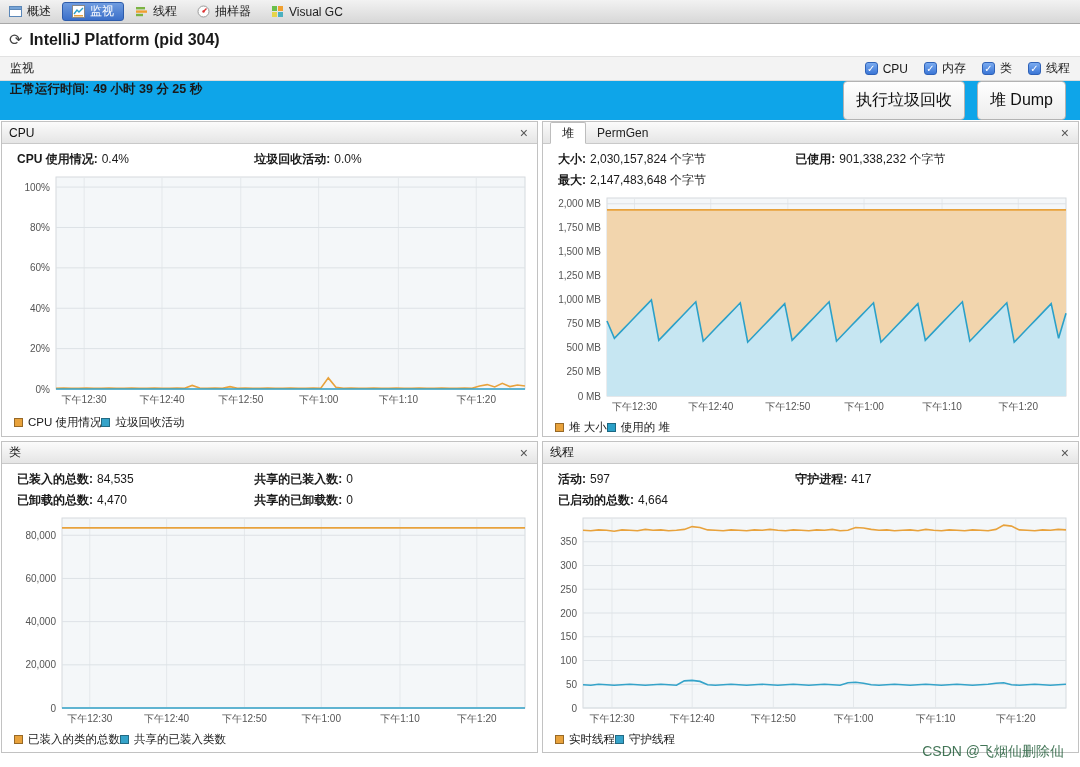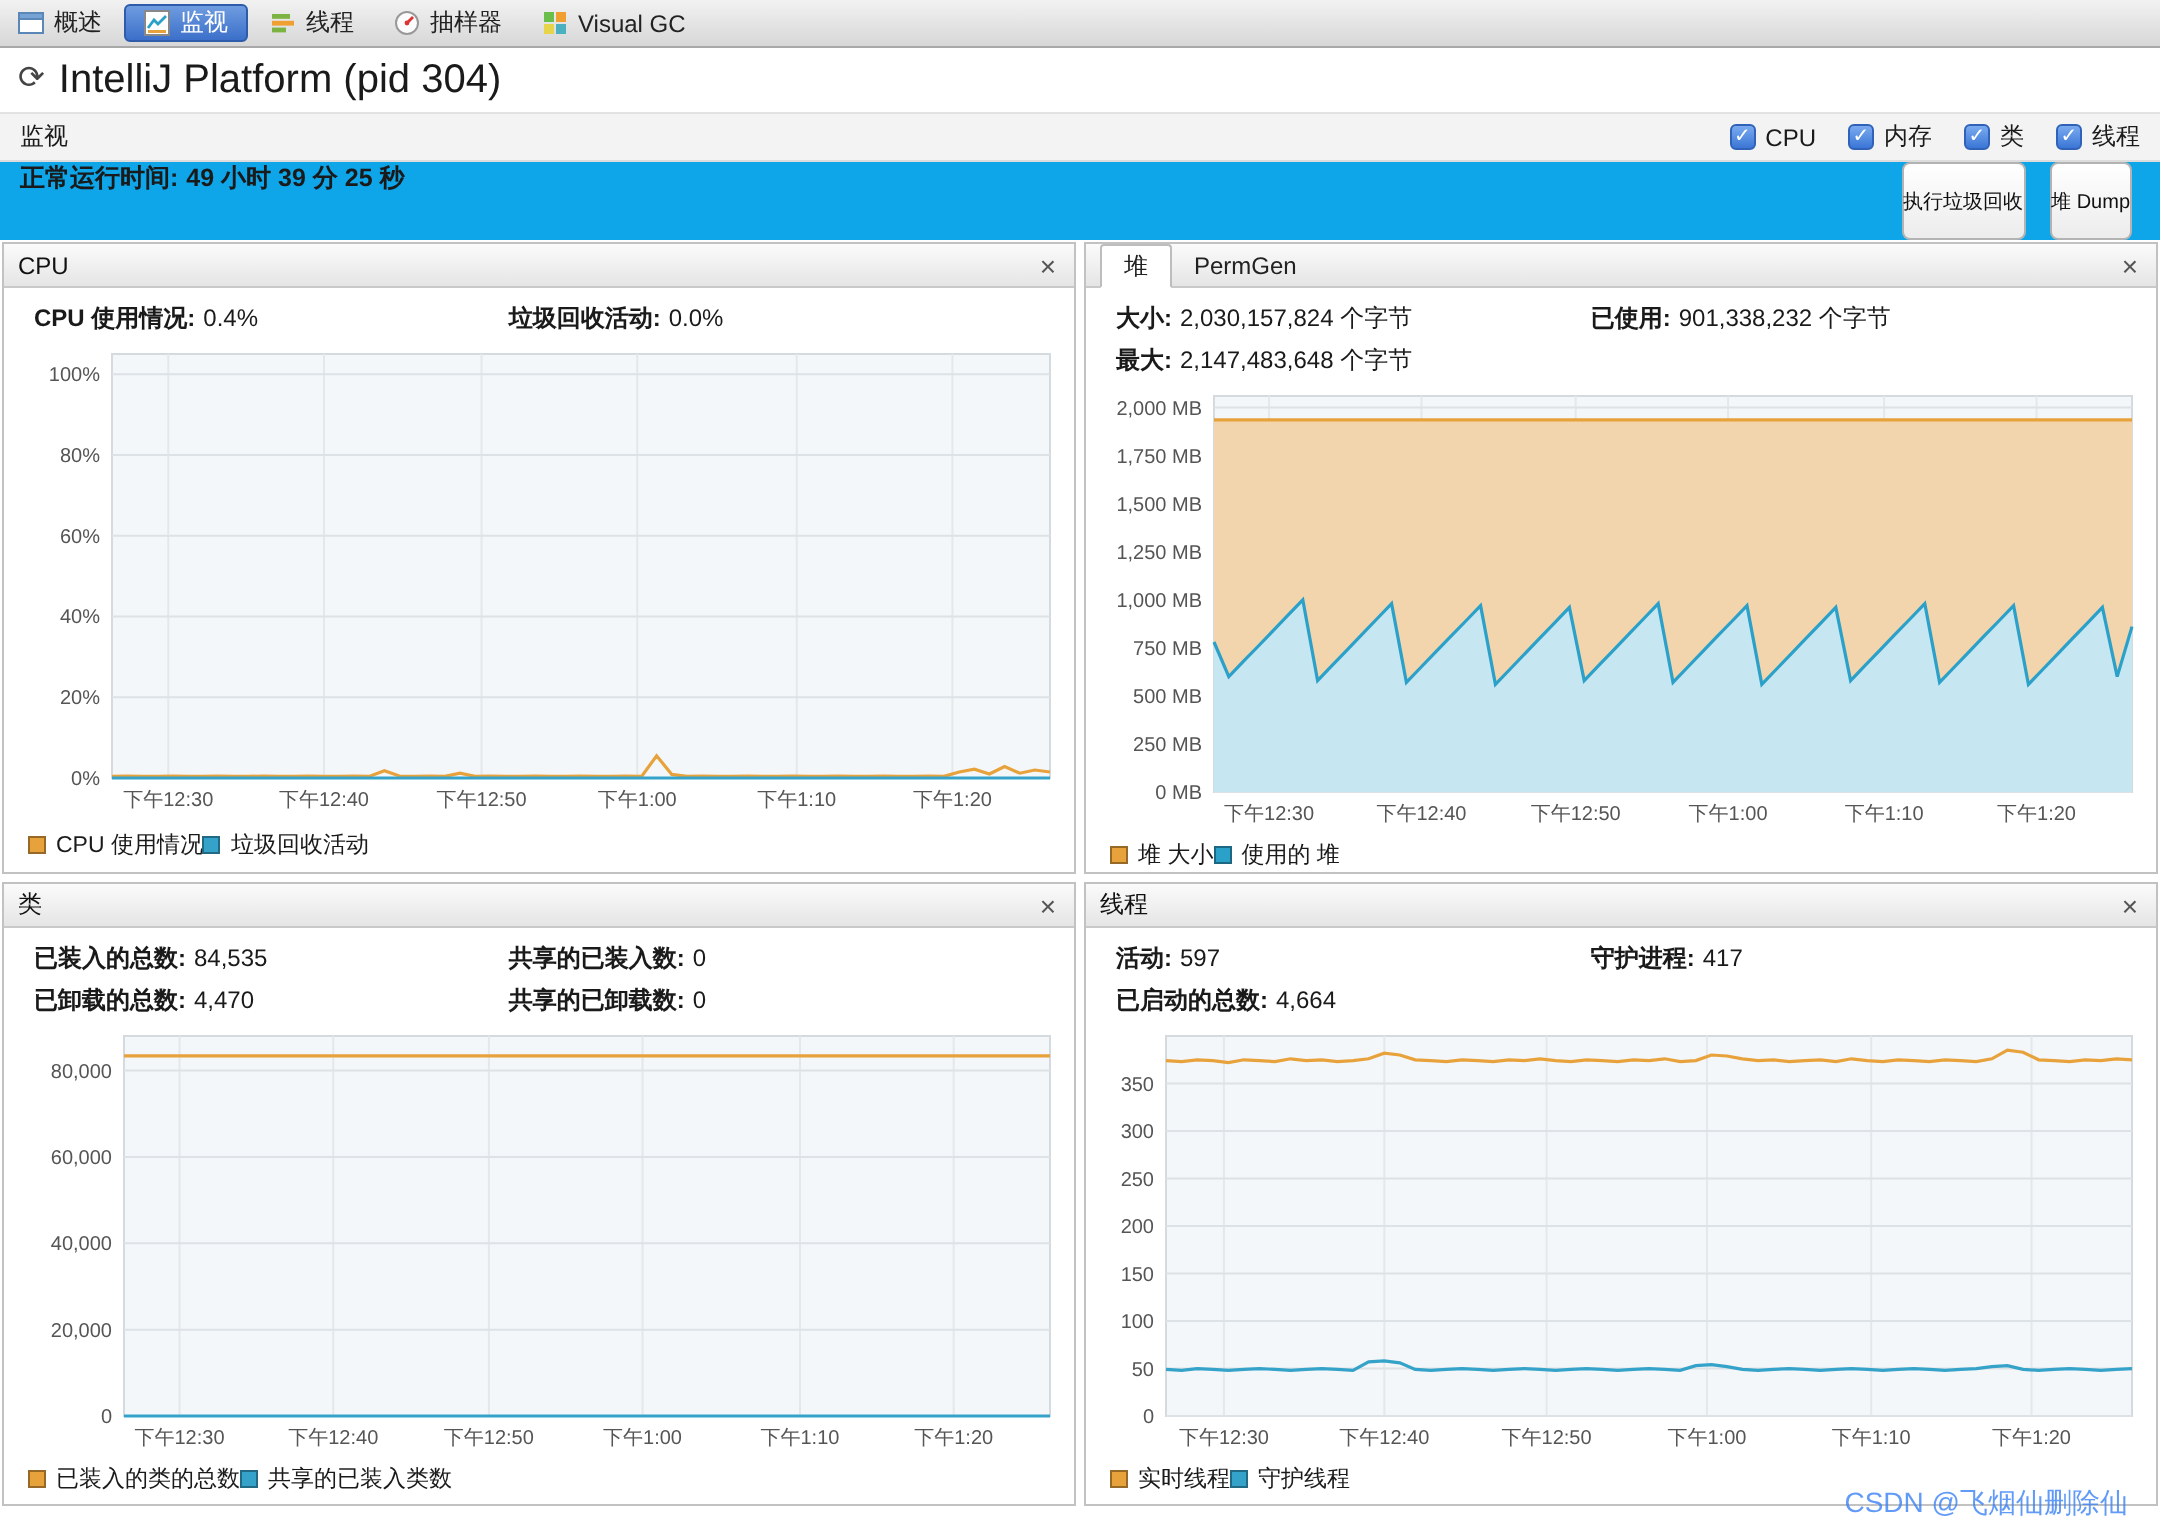--- a/index.html
+++ b/index.html
@@ -12,53 +12,53 @@
   .tabstrip { height:24px; background:linear-gradient(#f2f2f2,#d7d7d7); border-bottom:1px solid #a8a8a8;
     display:flex; align-items:center; }
   .tabs { display:flex; gap:2px; align-items:center; }
   .tab { display:flex; align-items:center; gap:5px; padding:2px 9px; height:19px; font-size:12px; color:#222;
     border-radius:3px; cursor:default; }
   .tab.selected { background:linear-gradient(#6f9ce0,#3b6fc9); color:#fff; border:1px solid #2e5cab; }
   .tab .ticon { width:13px; height:13px; display:inline-block; }
   
   .title-row { height:32px; display:flex; align-items:center; gap:7px; padding:0 9px; background:#fff; }
   .app-icon { font-size:16px; color:#444; line-height:16px; }
-  .page-title { font-weight:normal; font-size:20px; }
+  .page-title { font-weight:bold; font-size:16px; }
   
   .monitor-bar { height:25px; background:#f3f3f3; border-top:1px solid #e2e2e2; border-bottom:1px solid #dcdcdc;
     display:flex; align-items:center; padding:0 10px; }
   .cb-group { margin-left:auto; display:flex; gap:16px; }
   .cb { display:flex; align-items:center; gap:5px; }
   .cbbox { width:13px; height:13px; border-radius:3px; background:linear-gradient(#7aabf0,#3b76d6);
     border:1px solid #2f62b8; color:#fff; font-size:10px; line-height:12px; text-align:center; }
   
   .uptime-row { height:39px; display:flex; padding:0 10px; background:#0ea5e9; }
   .uptime { font-weight:bold; font-size:12.5px; }
   .uptime .uval { margin-left:4px; }
   .action-buttons { margin-left:auto; display:flex; gap:12px; padding-right:4px; }
-  .btn { font-size:10px; padding:4px 0; border:1px solid #b3b3b3; border-radius:4px;
+  .btn { font-size:16px; padding:4px 12px; border:1px solid #b3b3b3; border-radius:4px;
     background:linear-gradient(#ffffff,#ececec); color:#111; cursor:default; }
   
   .panels { display:grid; grid-template-columns:537px 537px; grid-template-rows:316px 312px; gap:4px; padding:1px; }
   .panel { border:1px solid #c2c2c2; background:#fff; display:flex; flex-direction:column; min-width:0; overflow:hidden; }
   .phead { height:22px; flex:0 0 22px; background:linear-gradient(#fbfbfb,#e5e5e5); border-bottom:1px solid #c9c9c9;
     display:flex; align-items:center; padding:0 7px; font-size:12px; color:#111; }
   .phead .close { margin-left:auto; color:#555; font-size:14px; line-height:14px; cursor:default; padding:0 2px; }
   .heap-tab { padding:2px 11px; font-size:12px; color:#222; }
   .heap-tab.sel { background:#fff; border:1px solid #bdbdbd; border-bottom:1px solid #fff; border-radius:2px 2px 0 0;
     height:22px; display:flex; align-items:center; margin-bottom:-1px; }
   .pstats { display:grid; grid-template-columns:47% 53%; padding:7px 15px 3px; row-gap:4px; font-size:12px; }
   .slabel { font-weight:bold; }
   .sval { font-weight:normal; margin-left:4px; }
   .chart-wrap { flex:1 1 auto; padding-left:2px; }
   svg text { font-family:"Liberation Sans","DejaVu Sans",sans-serif; }
   .legend { display:flex; justify-content:flex-start; align-items:center; padding:1px 12px 6px; font-size:11.5px; }
   .litem { display:flex; align-items:center; gap:5px; }
   .lsq { width:9px; height:9px; border:1px solid rgba(0,0,0,.35); display:inline-block; }
-  .watermark { position:absolute; right:16px; bottom:6px; font-size:14px; color:#3b82f6; opacity:.8; pointer-events:none; }
+  .watermark { position:absolute; right:16px; bottom:6px; font-size:14px; color:#14532d; opacity:.8; pointer-events:none; }
 </style>
 </head>
 <body>
 
 <div class="tabstrip">
   <div class="tabs">
     <div class="tab">
       <svg class="ticon" viewBox="0 0 13 13">
           <rect x="0.5" y="1.5" width="12" height="10" fill="#fff" stroke="#5b87b8"></rect>
           <rect x="0.5" y="1.5" width="12" height="3" fill="#76a3d6" stroke="#5b87b8"></rect>

